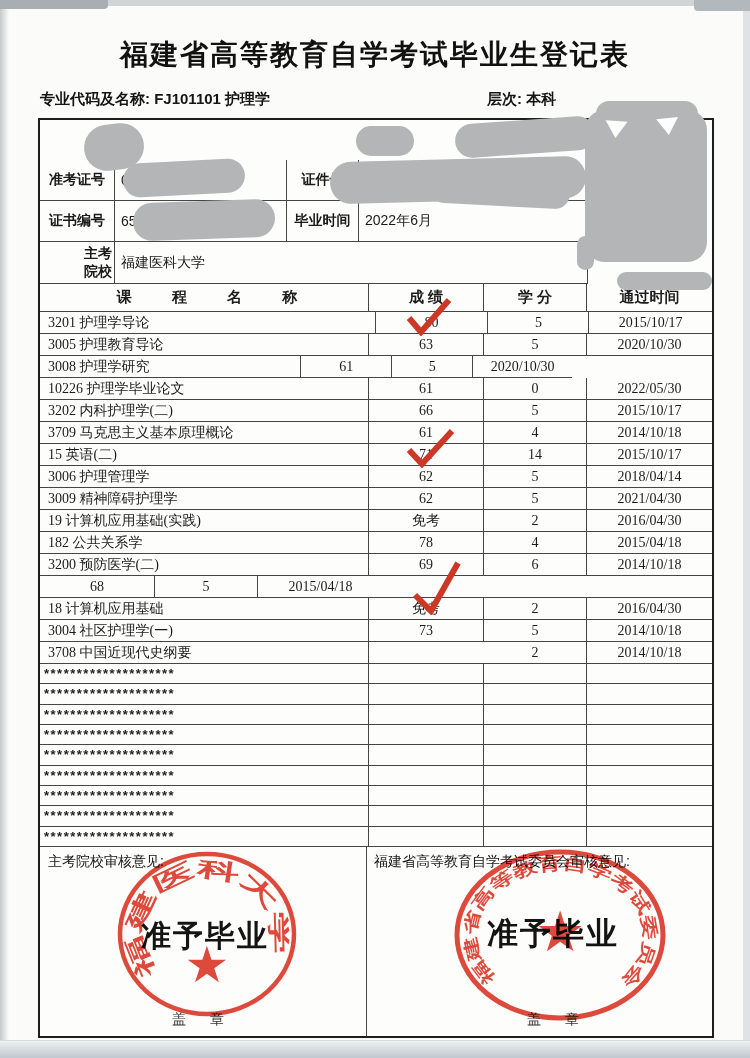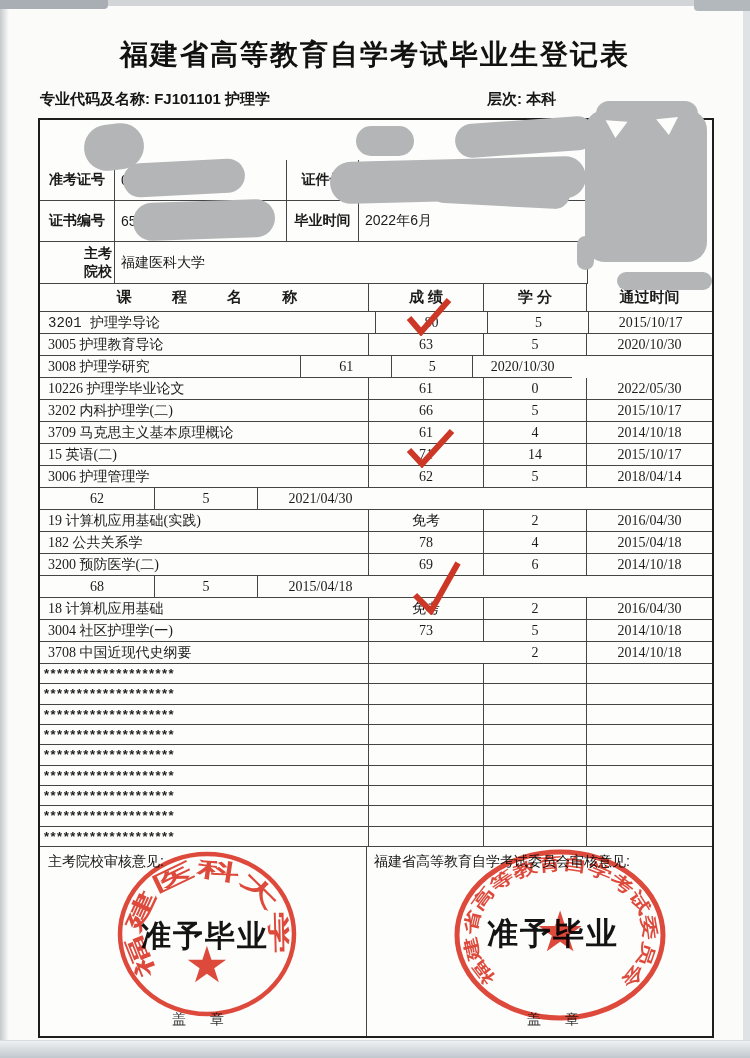--- a/index.html
+++ b/index.html
@@ -101,21 +101,21 @@
     <div class="trow chead" style="top:164px;width:672px;height:28px;">
       <div class="cell" style="width:329px;letter-spacing:18px;padding-left:24px;">课 程 名 称</div>
       <div class="cell" style="width:115px;">成 绩</div>
       <div class="cell" style="width:103px;">学 分</div>
       <div class="cell" style="width:125px;">通过时间</div>
     </div>
 
     <div class="abs" style="left:0;top:192px;width:672px;">
 
         <div class="trow crow serif" style="position:relative;width:672px;">
-          <div class="cell course-name" style="width:342px;font-family:Liberation Mono, monospace;">3201 护理学导论</div>
+          <div class="cell course-name" style="width:342px;">3201 护理学导论</div>
           <div class="cell cc" style="width:115px;">80</div>
           <div class="cell cc" style="width:103px;">5</div>
           <div class="cell cc" style="width:125px;">2015/10/17</div>
         </div>
 
         <div class="trow crow serif" style="position:relative;width:672px;">
           <div class="cell course-name" style="width:329px;">3005 护理教育导论</div>
           <div class="cell cc" style="width:115px;">63</div>
           <div class="cell cc" style="width:103px;">5</div>
           <div class="cell cc" style="width:125px;">2020/10/30</div>
@@ -157,20 +157,21 @@
         </div>
 
         <div class="trow crow serif" style="position:relative;width:672px;">
           <div class="cell course-name" style="width:329px;">3006 护理管理学</div>
           <div class="cell cc" style="width:115px;">62</div>
           <div class="cell cc" style="width:103px;">5</div>
           <div class="cell cc" style="width:125px;text-align:center;">2018/04/14</div>
         </div>
 
         <div class="trow crow serif" style="position:relative;width:672px;">
+          <div class="cell course-name" style="width:329px;">3009 精神障碍护理学</div>
           <div class="cell cc" style="width:115px;">62</div>
           <div class="cell cc" style="width:103px;">5</div>
           <div class="cell cc" style="width:125px;">2021/04/30</div>
         </div>
 
         <div class="trow crow serif" style="position:relative;width:672px;">
           <div class="cell course-name" style="width:329px;">19 计算机应用基础(实践)</div>
           <div class="cell cc" style="width:115px;">免考</div>
           <div class="cell cc" style="width:103px;">2</div>
           <div class="cell cc" style="width:125px;">2016/04/30</div>

